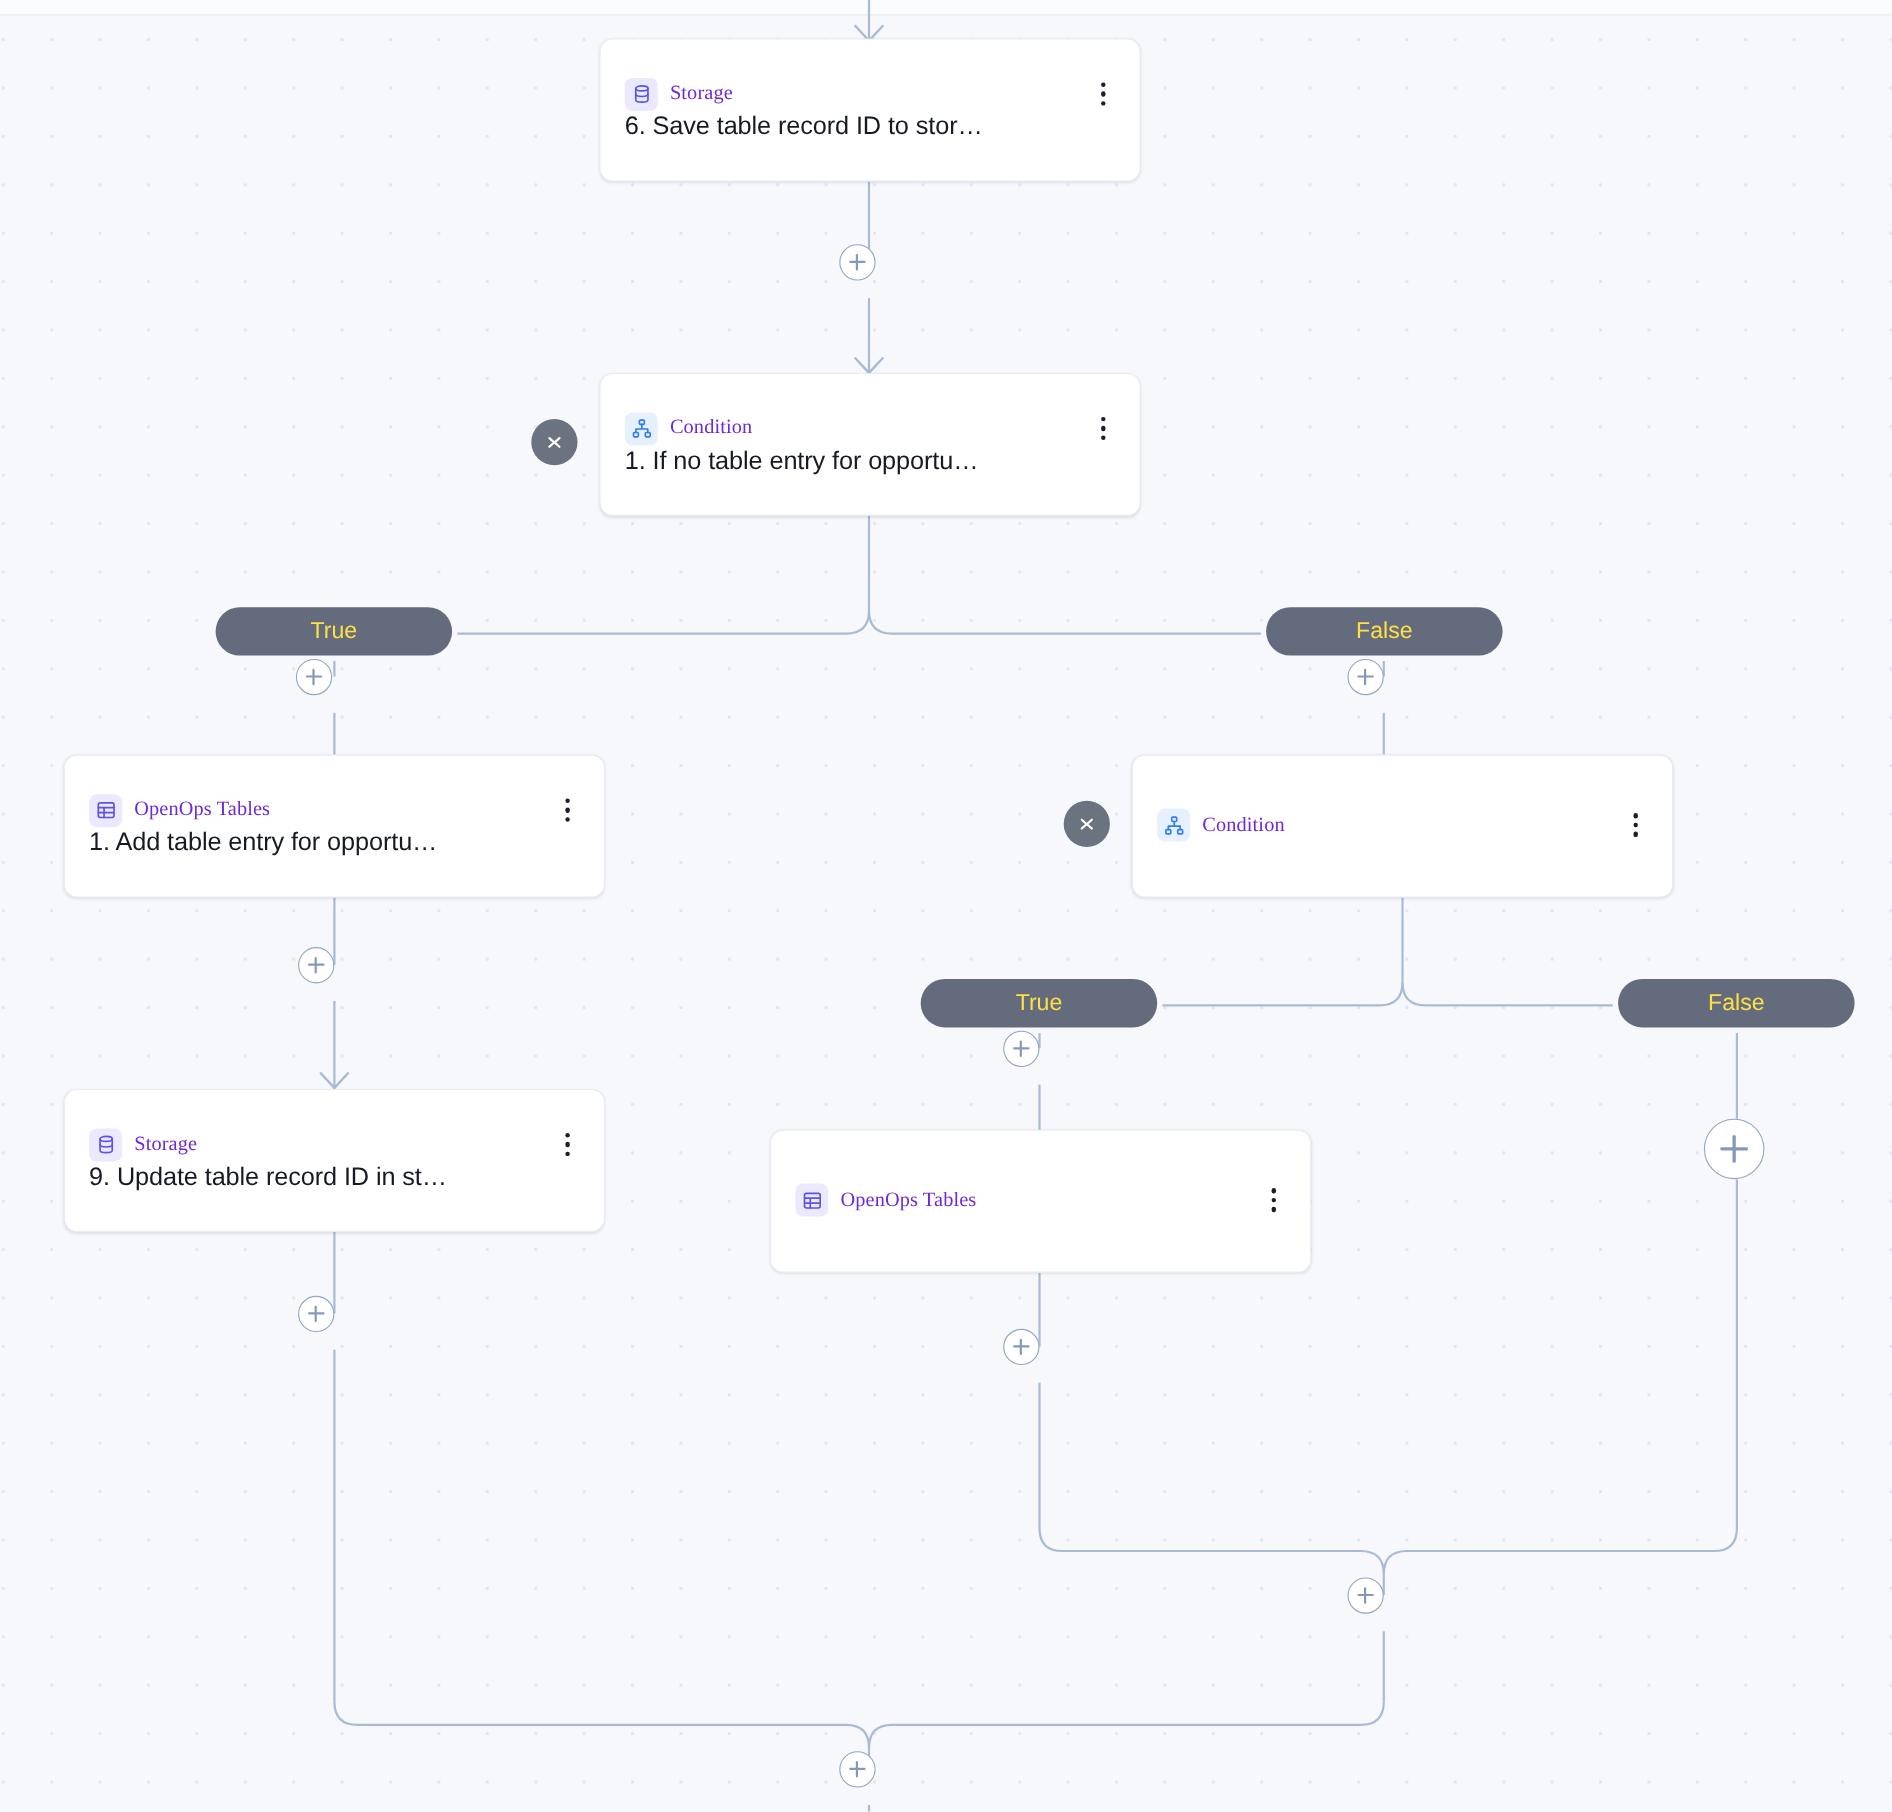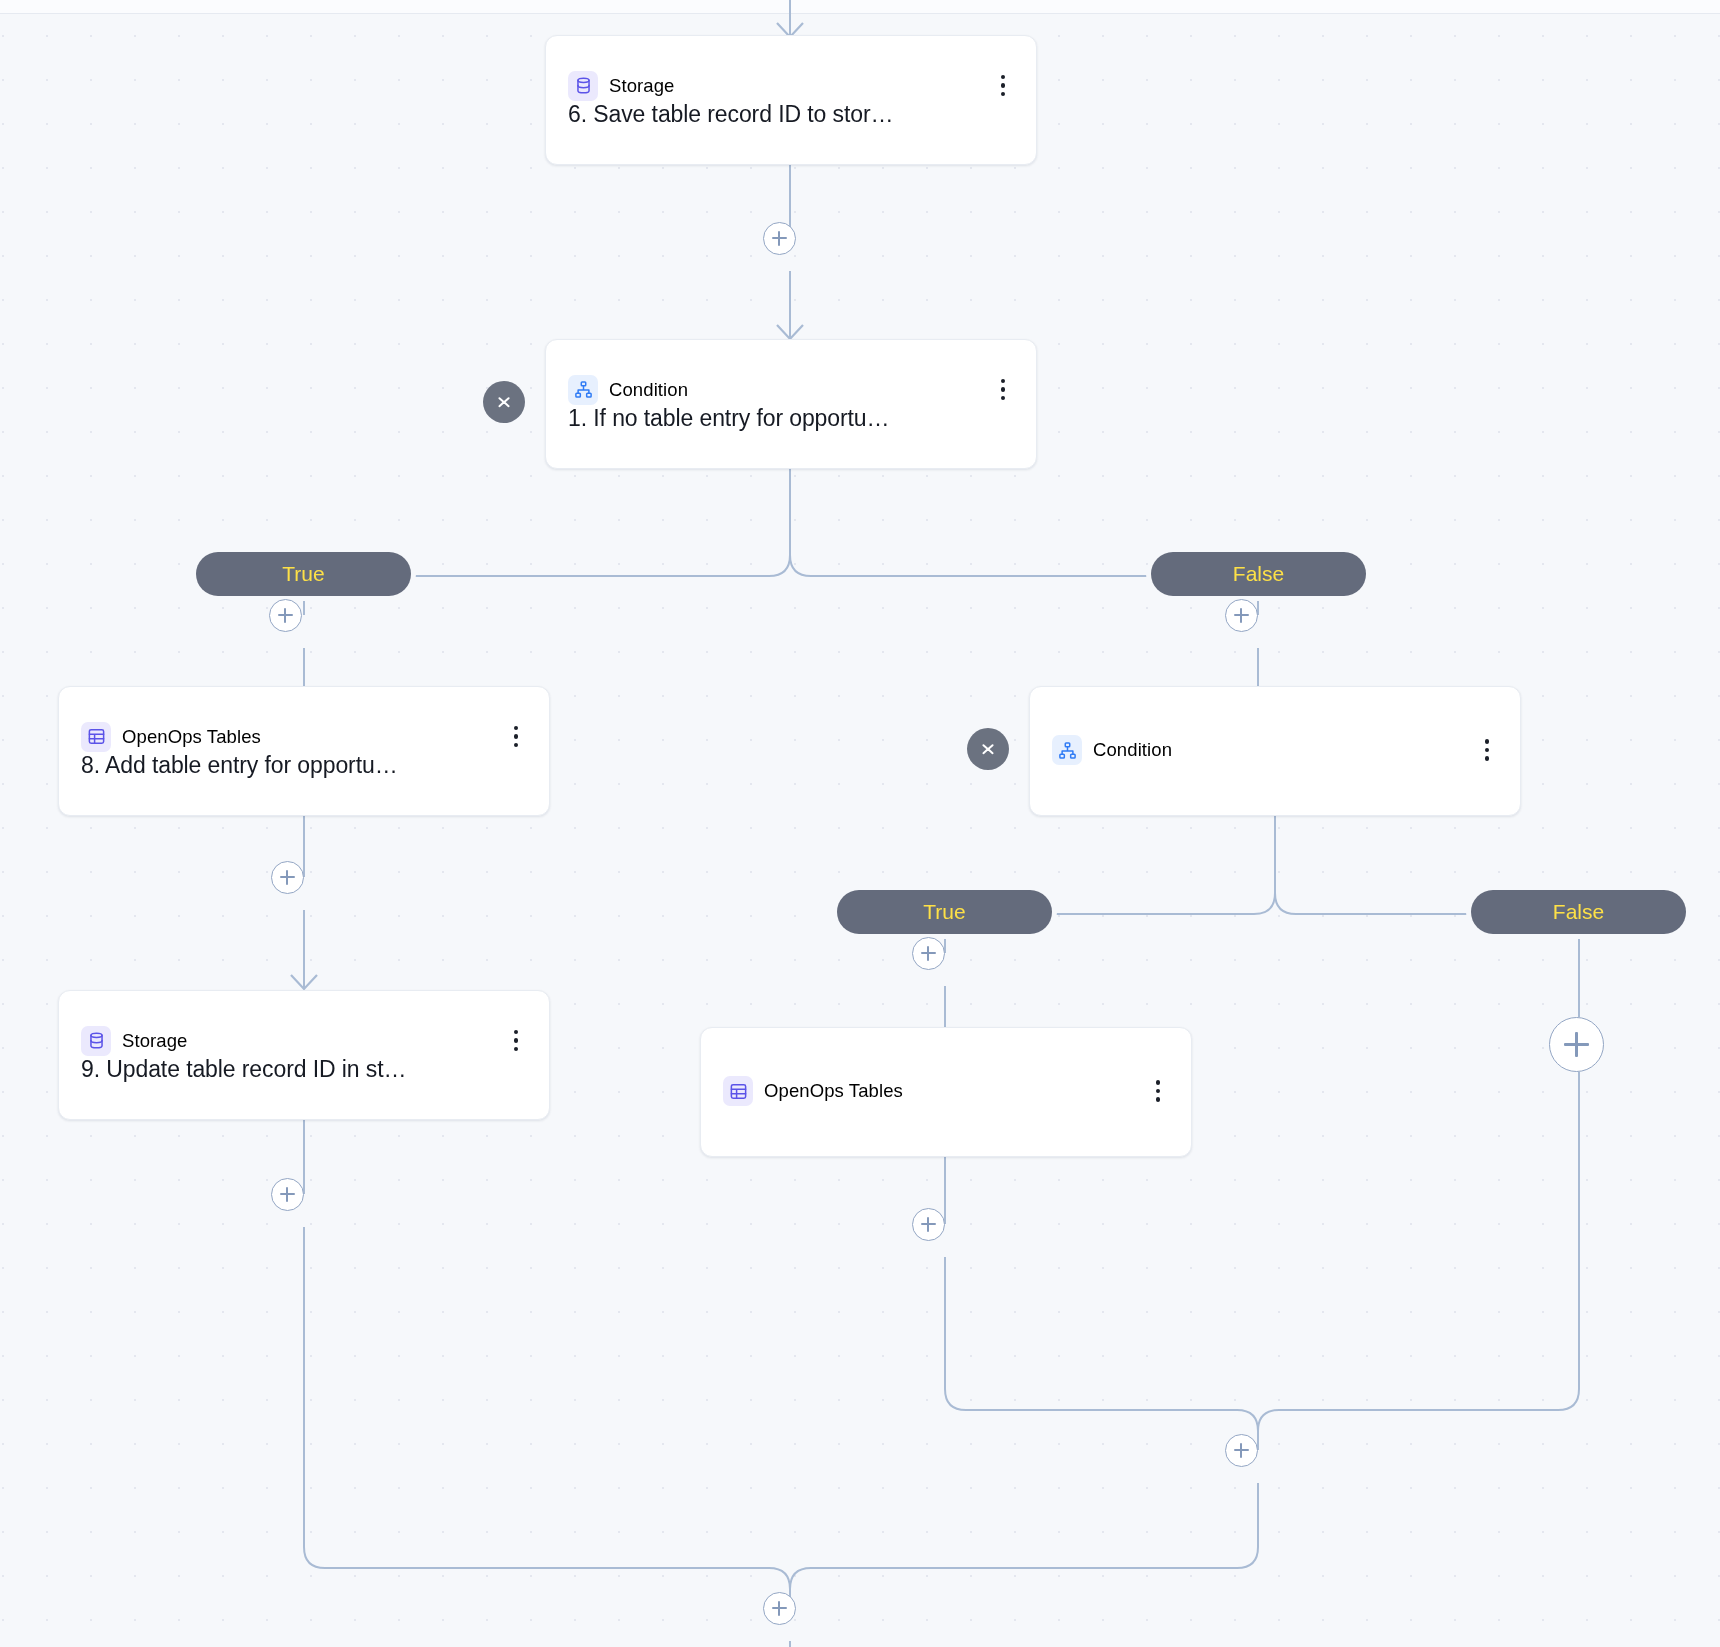--- a/index.html
+++ b/index.html
@@ -66,23 +66,24 @@
     align-items: center;
     justify-content: center;
     flex: 0 0 auto;
   }
   .pill-icon.storage   { background: #ebe9fd; }
   .pill-icon.tables    { background: #ebe9fd; }
   .pill-icon.condition { background: #e7f0fe; }
 
   .node-type {
     font-size: 18.5px;
-    color: #000000;
+    color: #6d28d9;
     letter-spacing: 0.1px;
     white-space: nowrap;
+    font-family: Liberation Serif, serif;
   }
   .kebab {
     position: absolute;
     right: 0; top: 50%;
     transform: translateY(-50%);
     width: 22px; height: 24px;
     display: flex;
     flex-direction: column;
     align-items: center;
     justify-content: center;
@@ -276,21 +277,21 @@
           <path d="M3 9.1 H21 M3 14.8 H21 M9.6 9.1 V20.4"></path>
         </svg>
       </span>
       <span class="node-type">OpenOps Tables</span>
       <span class="kebab">
           <i></i>
           <i></i>
           <i></i>
         </span>
     </div>
-    <div class="node-title">8. Add table entry for opportu…</div>
+    <div class="node-title">1. Add table entry for opportu…</div>
   </div>
 
   <div class="node" id="n-step-10" style="left: 1029px; top: 686px; width: 492px; height: 130px;">
     <div class="node-head">
       <span class="pill-icon condition">
         <svg width="19" height="19" viewBox="0 0 24 24" fill="none" stroke="#2f7bf5" stroke-width="1.9" stroke-linecap="round" stroke-linejoin="round">
           <rect x="9.2" y="2.4" width="5.6" height="5" rx="1.1"></rect>
           <rect x="2.4" y="16.6" width="5.6" height="5" rx="1.1"></rect>
           <rect x="16" y="16.6" width="5.6" height="5" rx="1.1"></rect>
           <path d="M12 7.4 V11.6 M5.2 16.6 V12.6 H18.8 V16.6"></path>

